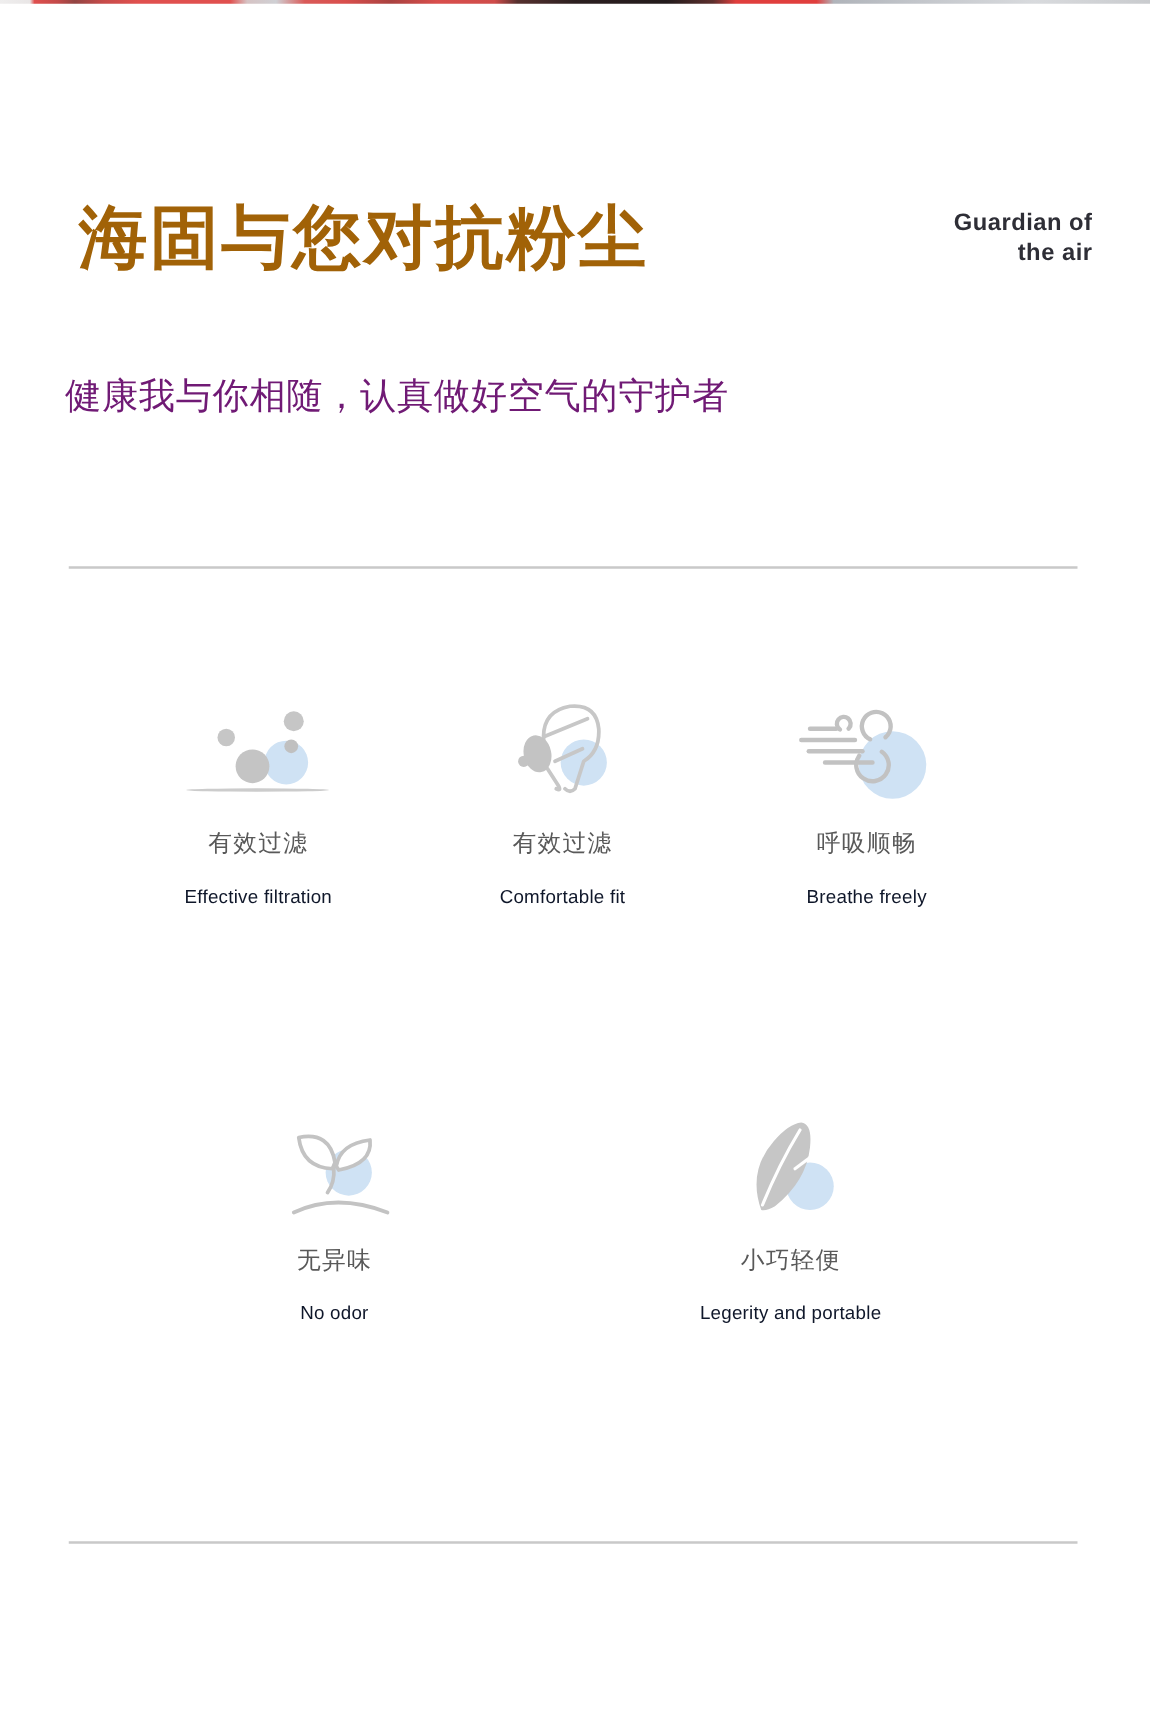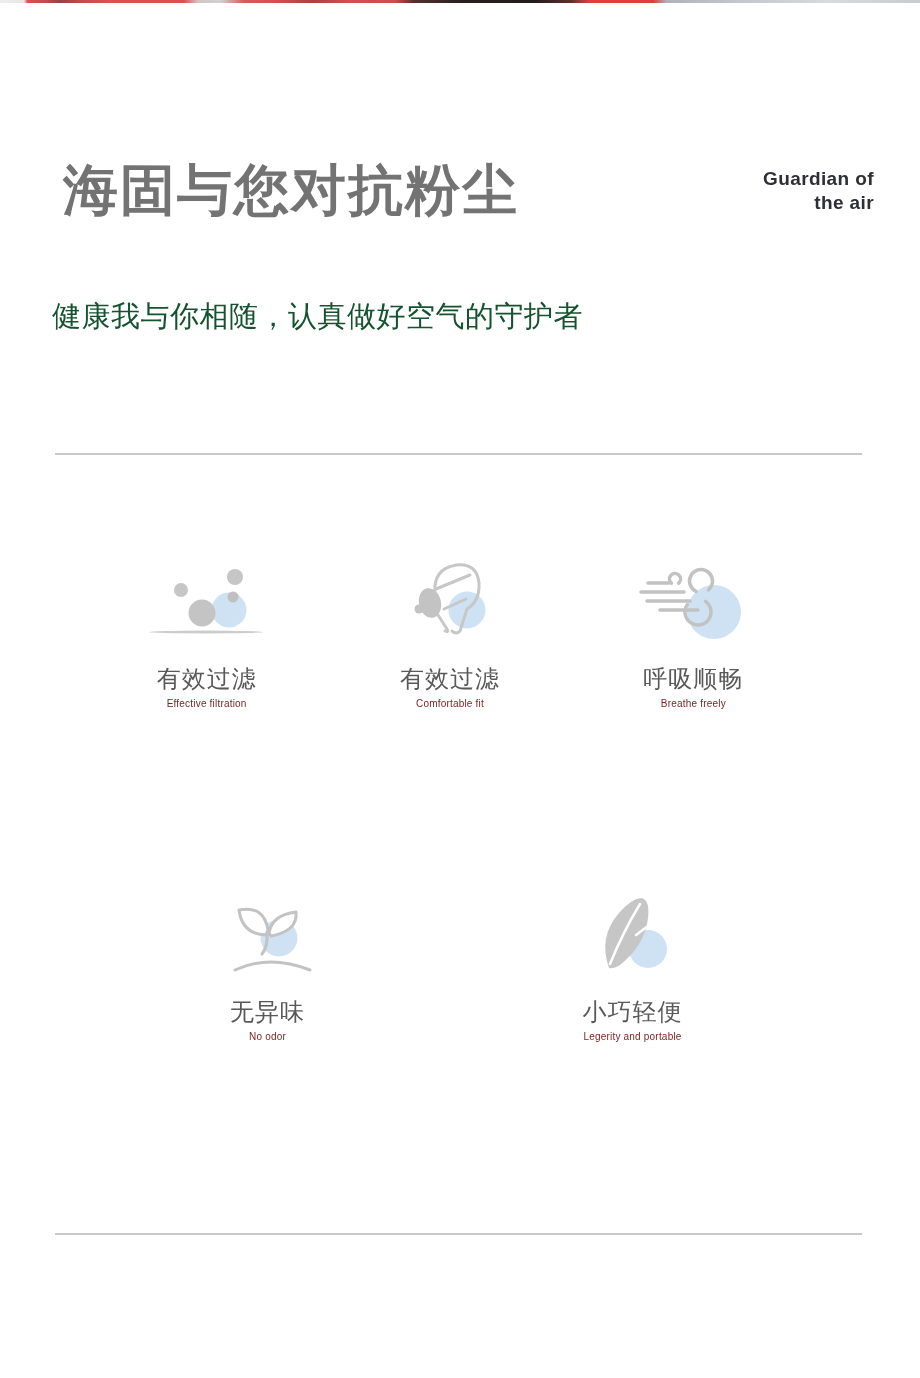--- a/index.html
+++ b/index.html
@@ -18,32 +18,32 @@
       #df4f4e 3%, #c34a49 5%, #924543 6.5%, #c74b4a 9%,
       #e0504e 12%, #e0504e 20%,
       #d6c3c4 21.5%, #cfd0d4 24%, #d95a58 26.5%,
       #d94e4c 30%, #a94240 34%, #d94e4c 38%, #cf4c4a 43%,
       #55302e 45%, #2c1f20 50%, #231b1c 58%, #5c2f2d 62%,
       #e03e3d 64%, #e03e3d 71%,
       #b0b4ba 72.5%, #c3c6cb 80%, #d8dadd 90%, #c9cbce 100%);
   }
   .main-title {
     position: absolute; left: 63px; top: 160px;
-    font-size: 55px; font-weight: 800; color: #737373;
+    font-size: 55px; font-weight: 800; color: #a16207;
     letter-spacing: 2px; line-height: 1.1; white-space: nowrap;
   }
   .tagline {
     position: absolute; right: 46px; top: 167px;
     font-size: 19px; font-weight: 700; color: #2e2e36;
     letter-spacing: 0.4px; line-height: 1.25;
     text-align: right; white-space: pre-line;
   }
   .subtitle {
     position: absolute; left: 52px; top: 297px;
-    font-size: 29px; font-weight: 500; color: #14532d;
+    font-size: 29px; font-weight: 500; color: #701a75;
     letter-spacing: 0.5px; white-space: nowrap;
   }
   .divider {
     position: absolute; left: 55px; width: 807px; height: 2px;
     background: #c9c9c9;
   }
   .divider.top-div { top: 453px; }
   .divider.bottom-div { top: 1233px; }
   .features-row {
     position: absolute; left: 85px; width: 730px;
@@ -53,26 +53,26 @@
   .features-row.row-2 { top: 890px; justify-content: space-between; }
   .feature-cell {
     flex: 1 1 0;
     display: flex; flex-direction: column; align-items: center;
   }
   .icon-wrap {
     height: 88px; display: flex; align-items: center; justify-content: center;
   }
   .feature-title {
     margin-top: 20px;
-    font-size: 24px; font-weight: 500; color: #595959;
+    font-size: 19px; font-weight: 500; color: #595959;
     letter-spacing: 1px; line-height: 1.2; white-space: nowrap;
   }
   .feature-subtitle {
-    margin-top: 4px;
-    font-size: 10px; font-weight: 400; color: #7f1d1d;
+    margin-top: 21px;
+    font-size: 15px; font-weight: 400; color: #0f172a;
     letter-spacing: 0.2px; white-space: nowrap;
   }
 </style>
 </head>
 <body>
 
 <div class="top-strip"></div>
 
 <h1 class="main-title">海固与您对抗粉尘</h1>
 

